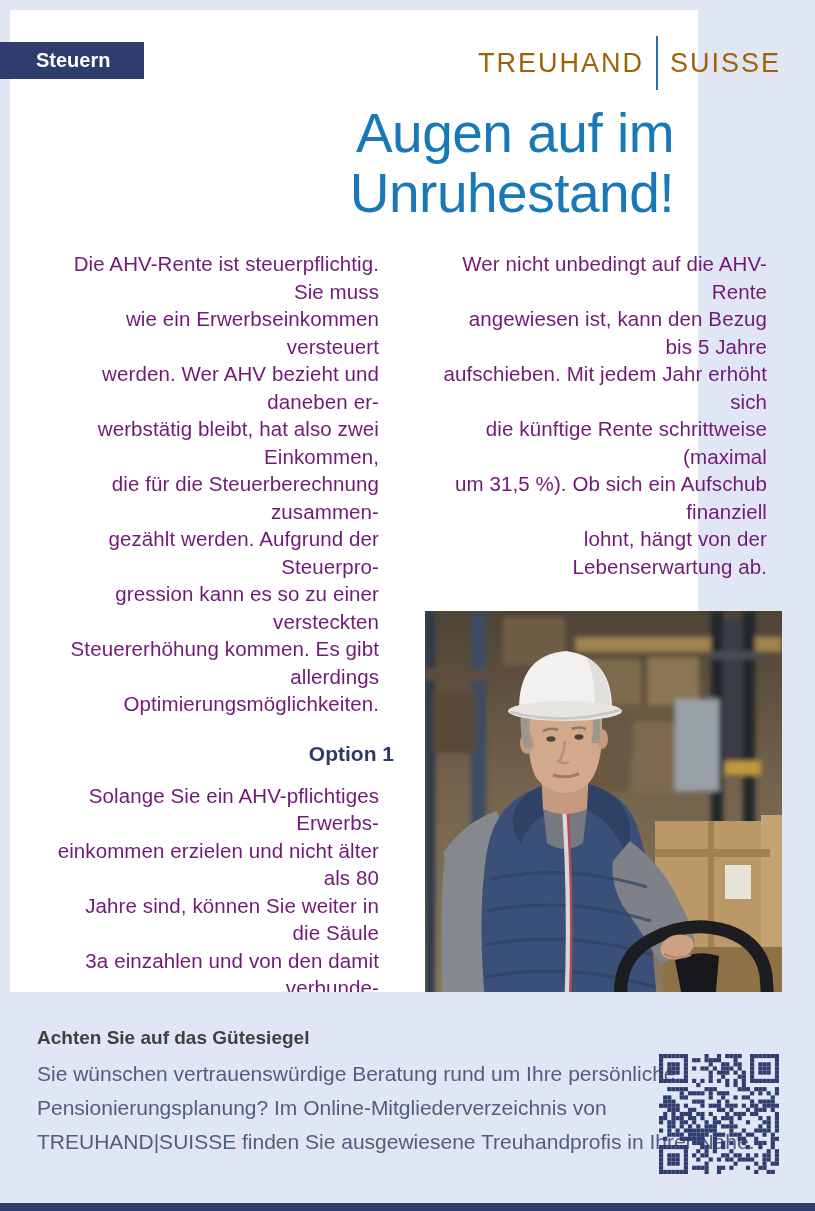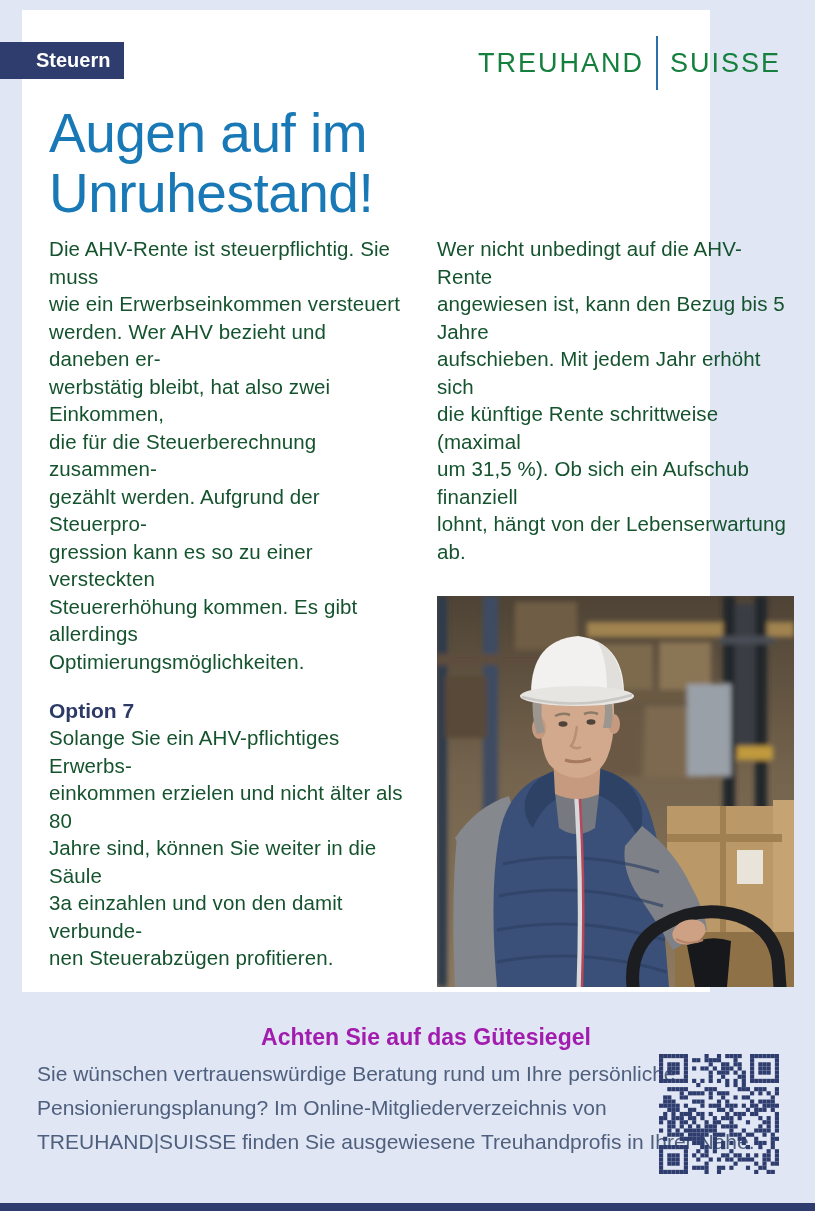--- a/index.html
+++ b/index.html
@@ -6,43 +6,44 @@
   html,body{margin:0;padding:0;background:#cfd6e6;}
   .page{
     position:relative;
     width:815px;height:1211px;
     background:#e0e6f3;
     font-family:"Liberation Sans", sans-serif;
     overflow:hidden;
     margin:0 auto;
   }
   .sheet{
-    position:absolute;left:22px;top:10px;
+    position:absolute;left:10px;top:10px;
     width:688px;height:982px;
     background:#ffffff;
+    text-align:right;
   }
   .sheet-inner{
     box-sizing:border-box;
     padding:93px 24px 0 27px;
     height:100%;
   }
   
   .badge{
     position:absolute;left:0;top:42px;
     height:37px;line-height:37px;
     background:#2e3c6e;color:#ffffff;
     font-size:20px;font-weight:700;
-    padding:0 14px 0 36px;
+    padding:0 34px 0 36px;
     z-index:3;
   }
   
   .logo{
     position:absolute;top:36px;right:34px;
     display:flex;align-items:center;
-    color:#15803d;
+    color:#a16207;
     font-size:27px;font-weight:400;
     letter-spacing:2px;
     z-index:3;
   }
   .logo-divider{
     width:2px;height:54px;background:#2b6fa8;
     margin:0 12px;
   }
   
   .title{
@@ -60,23 +61,23 @@
     color:#2d3a66;
     white-space:pre-line;
     letter-spacing:-0.2px;
   }
   
   .columns{
     display:flex;gap:31px;margin-top:12px;
   }
   .col{width:357px;flex:0 0 357px;}
   .body-text{
-    margin:0;
+    margin:15px;
     font-size:20.5px;line-height:27.5px;
-    color:#14532d;
+    color:#701a75;
     white-space:pre-line;
     letter-spacing:0.1px;
   }
   .option{margin-top:22px;}
   .option:first-child{margin-top:0;}
   .option-heading{
     margin:0;padding:0;
     font-size:21px;line-height:27px;
     font-weight:700;color:#2d3a66;
   }
@@ -88,22 +89,22 @@
   
   .footer{
     position:absolute;left:0;top:992px;
     width:100%;height:219px;
     background:#e0e6f3;
     box-sizing:border-box;
     padding:32px 0 0 37px;
   }
   .footer-heading{
     margin:0;
-    font-size:23px;line-height:27px;
-    font-weight:700;color:#a21caf;text-align:center;
+    font-size:19px;line-height:27px;
+    font-weight:700;color:#404040;
   }
   .footer-text{
     margin:6px 0 0;
     font-size:21px;line-height:34px;
     color:#4f607e;
     white-space:pre-line;
   }
   .footer-link{
     display:inline-block;
     margin-top:7px;
@@ -146,21 +147,21 @@
 wie ein Erwerbseinkommen versteuert
 werden. Wer AHV bezieht und daneben er-
 werbstätig bleibt, hat also zwei Einkommen,
 die für die Steuerberechnung zusammen-
 gezählt werden. Aufgrund der Steuerpro-
 gression kann es so zu einer versteckten
 Steuererhöhung kommen. Es gibt allerdings
 Optimierungsmöglichkeiten.</p>
 
           <div class="option">
-            <h3 class="option-heading">Option 7</h3>
+            <h3 class="option-heading">Option 1</h3>
             <p class="body-text">Solange Sie ein AHV-pflichtiges Erwerbs-
 einkommen erzielen und nicht älter als 80
 Jahre sind, können Sie weiter in die Säule
 3a einzahlen und von den damit verbunde-
 nen Steuerabzügen profitieren.</p>
           </div>
 
           <div class="option">
             <h3 class="option-heading">Option 2</h3>
             <p class="body-text">Lässt die Pensionskasse Ihres Arbeitgebers

